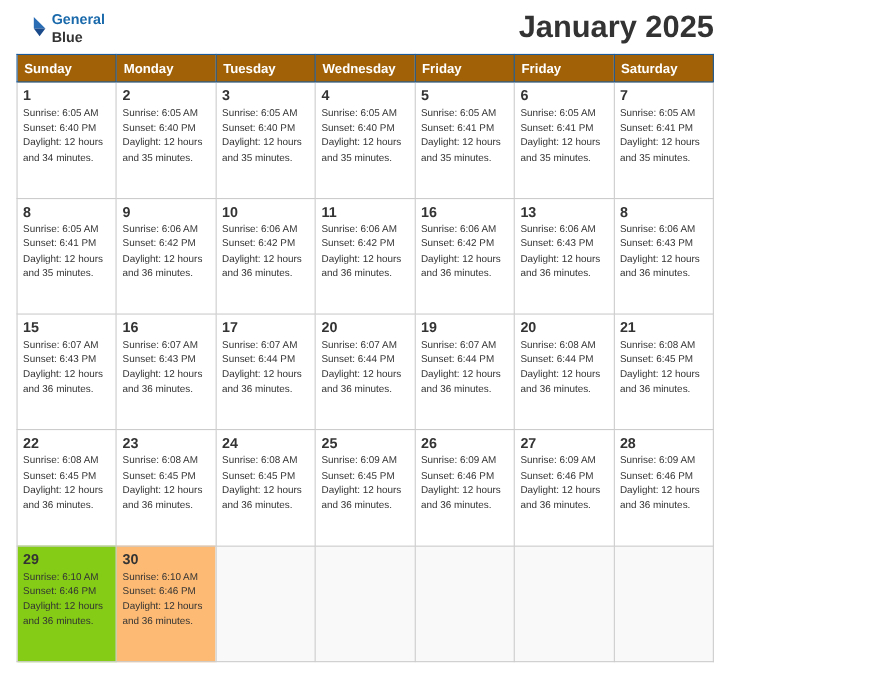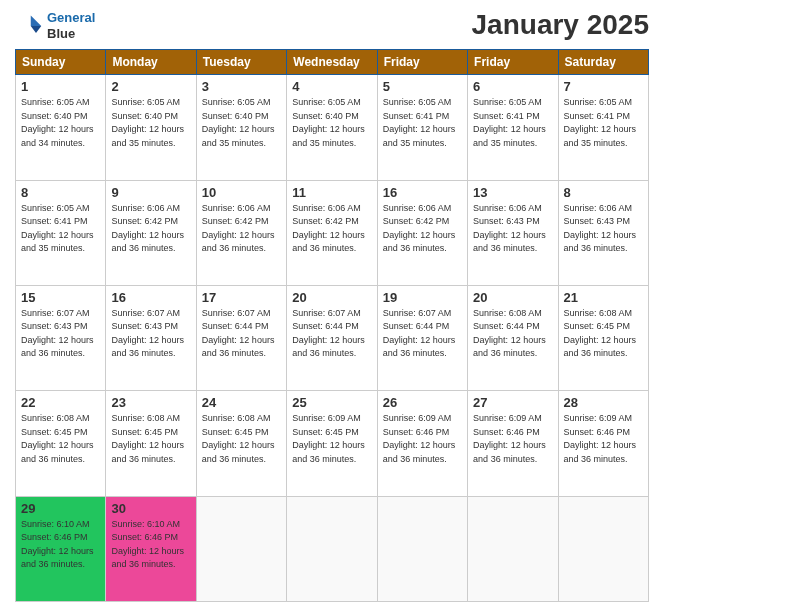--- a/index.html
+++ b/index.html
@@ -245,25 +245,25 @@
           <td>
             <span class="day-num">27</span>
             <div class="day-info">Sunrise: 6:09 AM<br>Sunset: 6:46 PM<br>Daylight: 12 hours and 36 minutes.</div>
           </td>
           <td>
             <span class="day-num">28</span>
             <div class="day-info">Sunrise: 6:09 AM<br>Sunset: 6:46 PM<br>Daylight: 12 hours and 36 minutes.</div>
           </td>
         </tr>
         <tr>
-          <td style="background: #22c55e;">
+          <td style="background: #84cc16;">
             <span class="day-num">29</span>
             <div class="day-info">Sunrise: 6:10 AM<br>Sunset: 6:46 PM<br>Daylight: 12 hours and 36 minutes.</div>
           </td>
-          <td style="background: #ec4899;">
+          <td style="background: #fdba74;">
             <span class="day-num">30</span>
             <div class="day-info">Sunrise: 6:10 AM<br>Sunset: 6:46 PM<br>Daylight: 12 hours and 36 minutes.</div>
           </td>
           <td class="empty-cell" style="background: rgb(245, 245, 245);"></td>
           <td class="empty-cell" style="background: rgb(245, 245, 245);"></td>
           <td class="empty-cell" style="background: rgb(245, 245, 245);"></td>
           <td class="empty-cell" style="background: rgb(245, 245, 245);"></td>
           <td class="empty-cell" style="background: rgb(245, 245, 245);"></td>
         </tr>
       </tbody>

